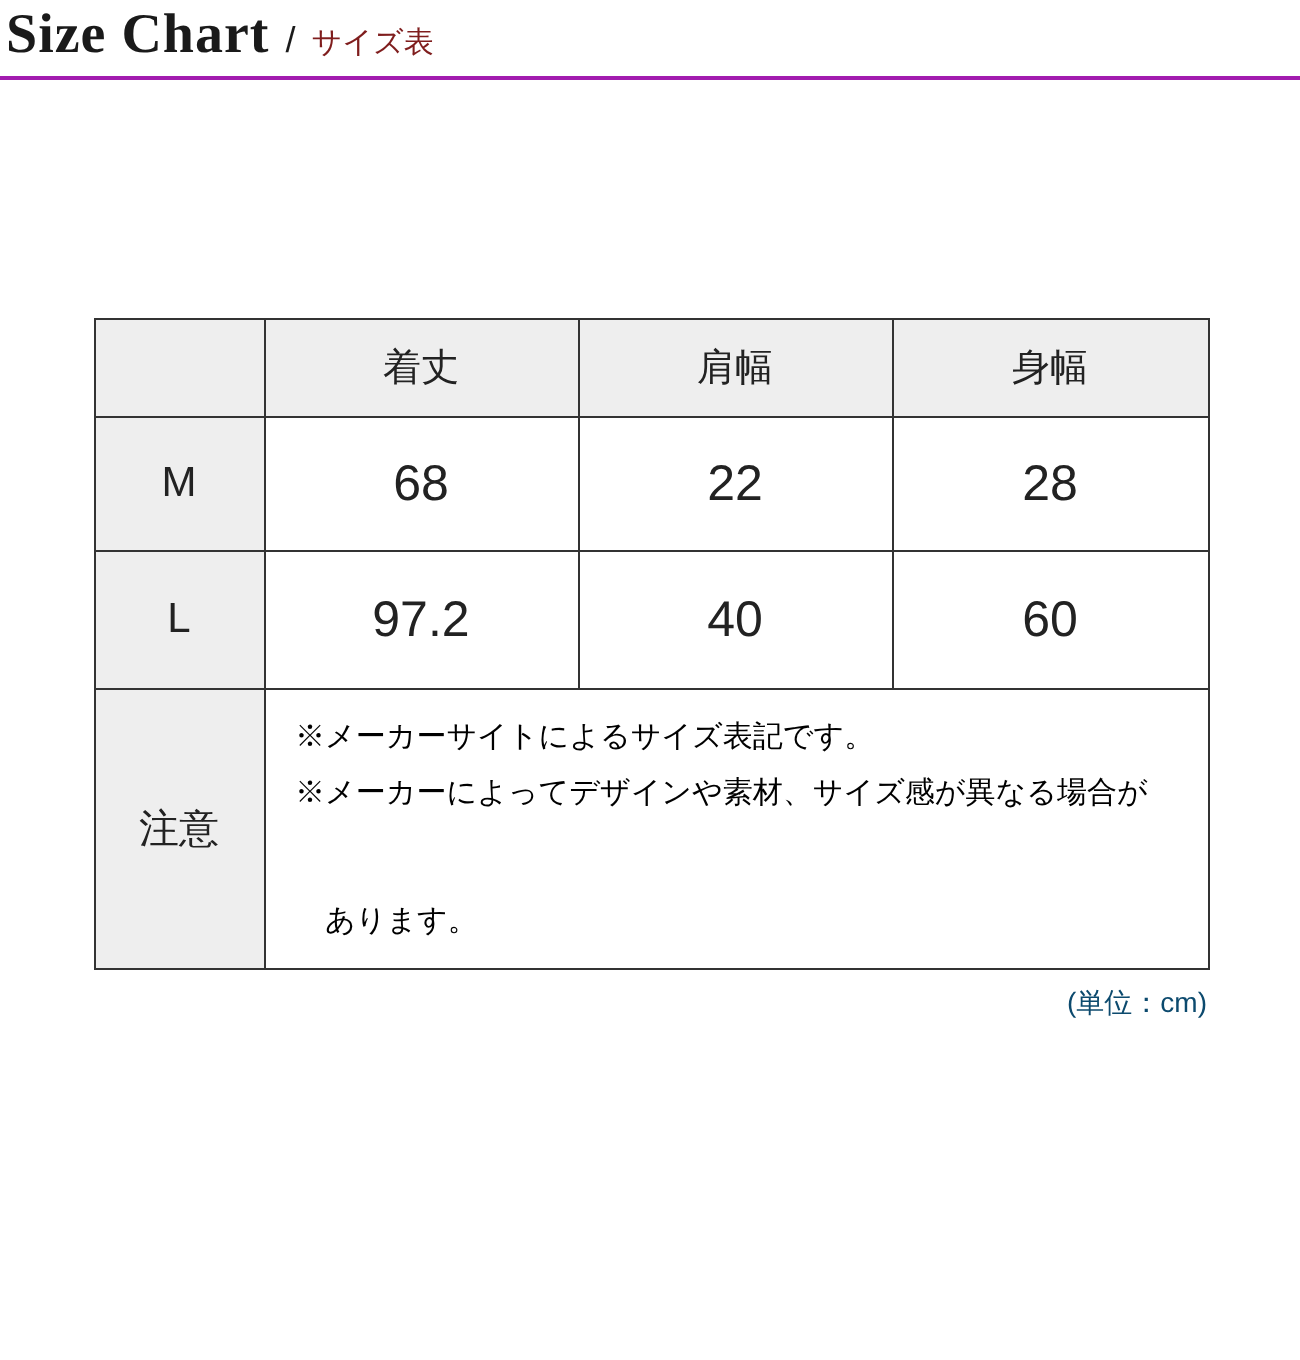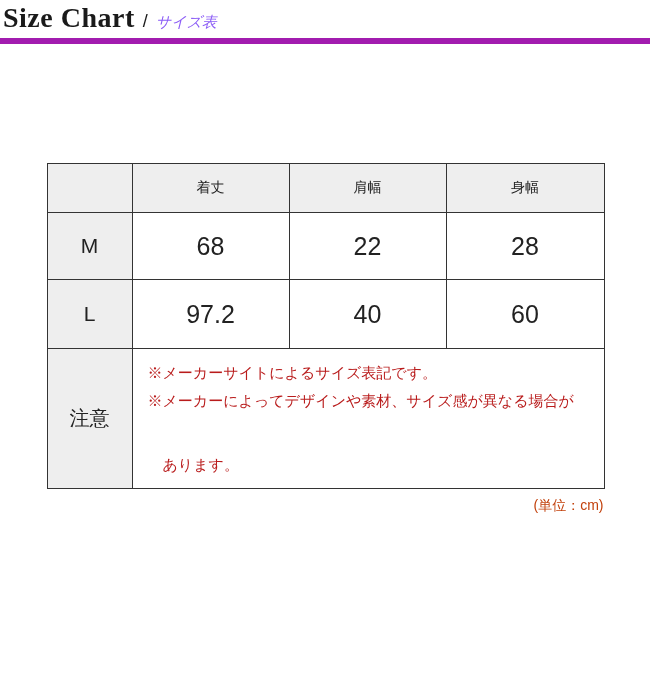--- a/index.html
+++ b/index.html
@@ -12,34 +12,33 @@
     color: #222222;
     overflow: hidden;
   }
 
   
   .page-header {
     display: flex;
     align-items: baseline;
     gap: 8px;
     padding: 4px 0 6px 3px;
-    border-bottom: 6px solid #a21caf;
+    border-bottom: 2px solid #a21caf;
   }
   .title-en {
     font-family: "Liberation Serif", "DejaVu Serif", serif;
     font-weight: bold;
     font-size: 28px;
     letter-spacing: 0.5px;
     color: #1a1a1a;
     line-height: 1;
   }
   .title-ja {
     font-size: 15px;
-    color: #8b5cf6;
-    font-style: italic;
+    color: #7f1d1d;
   }
   .title-sep {
     font-size: 18px;
     color: #1a1a1a;
   }
 
   
   .chart-wrap {
     width: 557px;
     margin: 119px auto 0 auto;
@@ -51,43 +50,43 @@
   }
   .size-table td, .size-table th {
     border: 1px solid #333333;
     text-align: center;
     vertical-align: middle;
     font-weight: normal;
     background: #ffffff;
   }
   .size-table .shade { background: #eeeeee; }
   .size-table .col-label { width: 85px; }
-  .size-table .head-row th { height: 49px; font-size: 14px; }
+  .size-table .head-row th { height: 49px; font-size: 19px; }
   .size-table .data-row  { height: 67px; }
   .size-table .data-row td { font-size: 25px; }
   .size-table .data-row .row-label { font-size: 21px; }
   .size-table .note-row { height: 102px; }
   .size-table .note-row .row-label { font-size: 20px; }
   .note-cell {
     text-align: left !important;
     padding: 10px 14px 10px 15px;
     font-size: 15px;
     line-height: 1.85;
-    color: #b91c1c;
+    color: #000000;
   }
   .note-line { white-space: nowrap; }
   .note-line.cont { padding-left: 1em; margin-top: 36px; }
 
   
   .unit-caption {
     width: 557px;
     margin: 8px auto 16px auto;
     text-align: right;
     font-size: 14px;
-    color: #c2410c;
+    color: #0c4a6e;
   }
 </style>
 </head>
 <body>
 
 <header class="page-header">
   <span class="title-en">Size Chart</span>
   <span class="title-sep">/</span>
   <span class="title-ja">サイズ表</span>
 </header>

